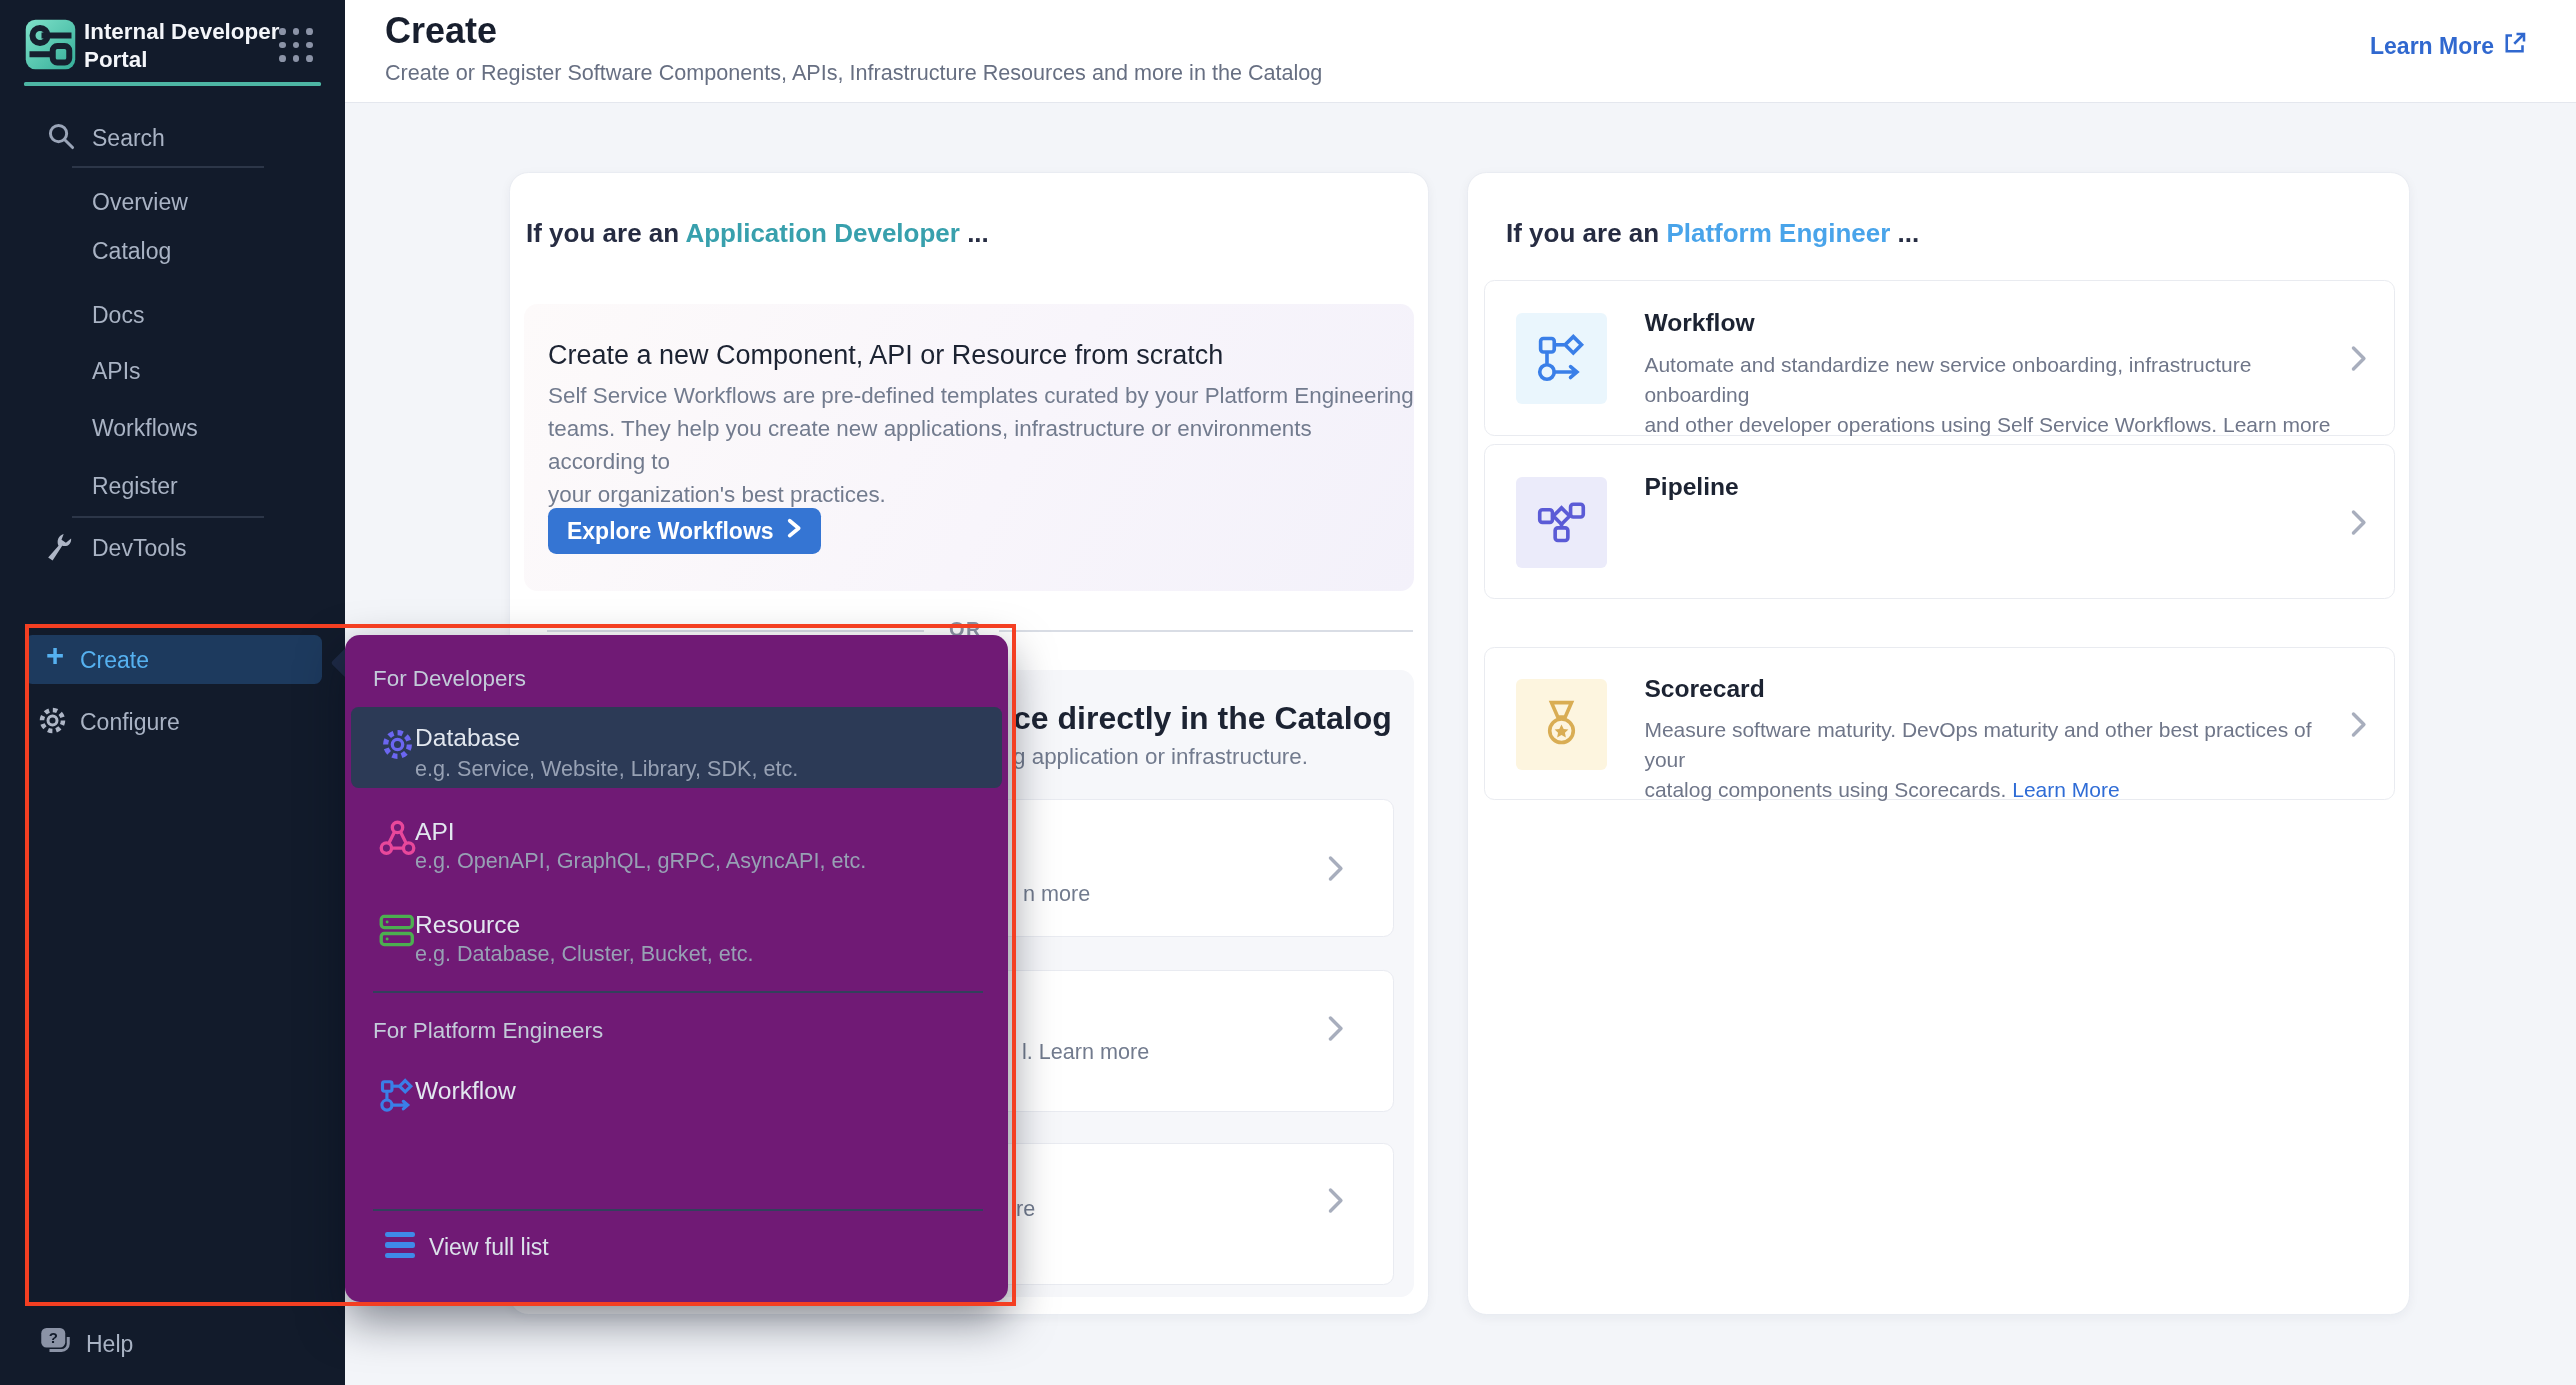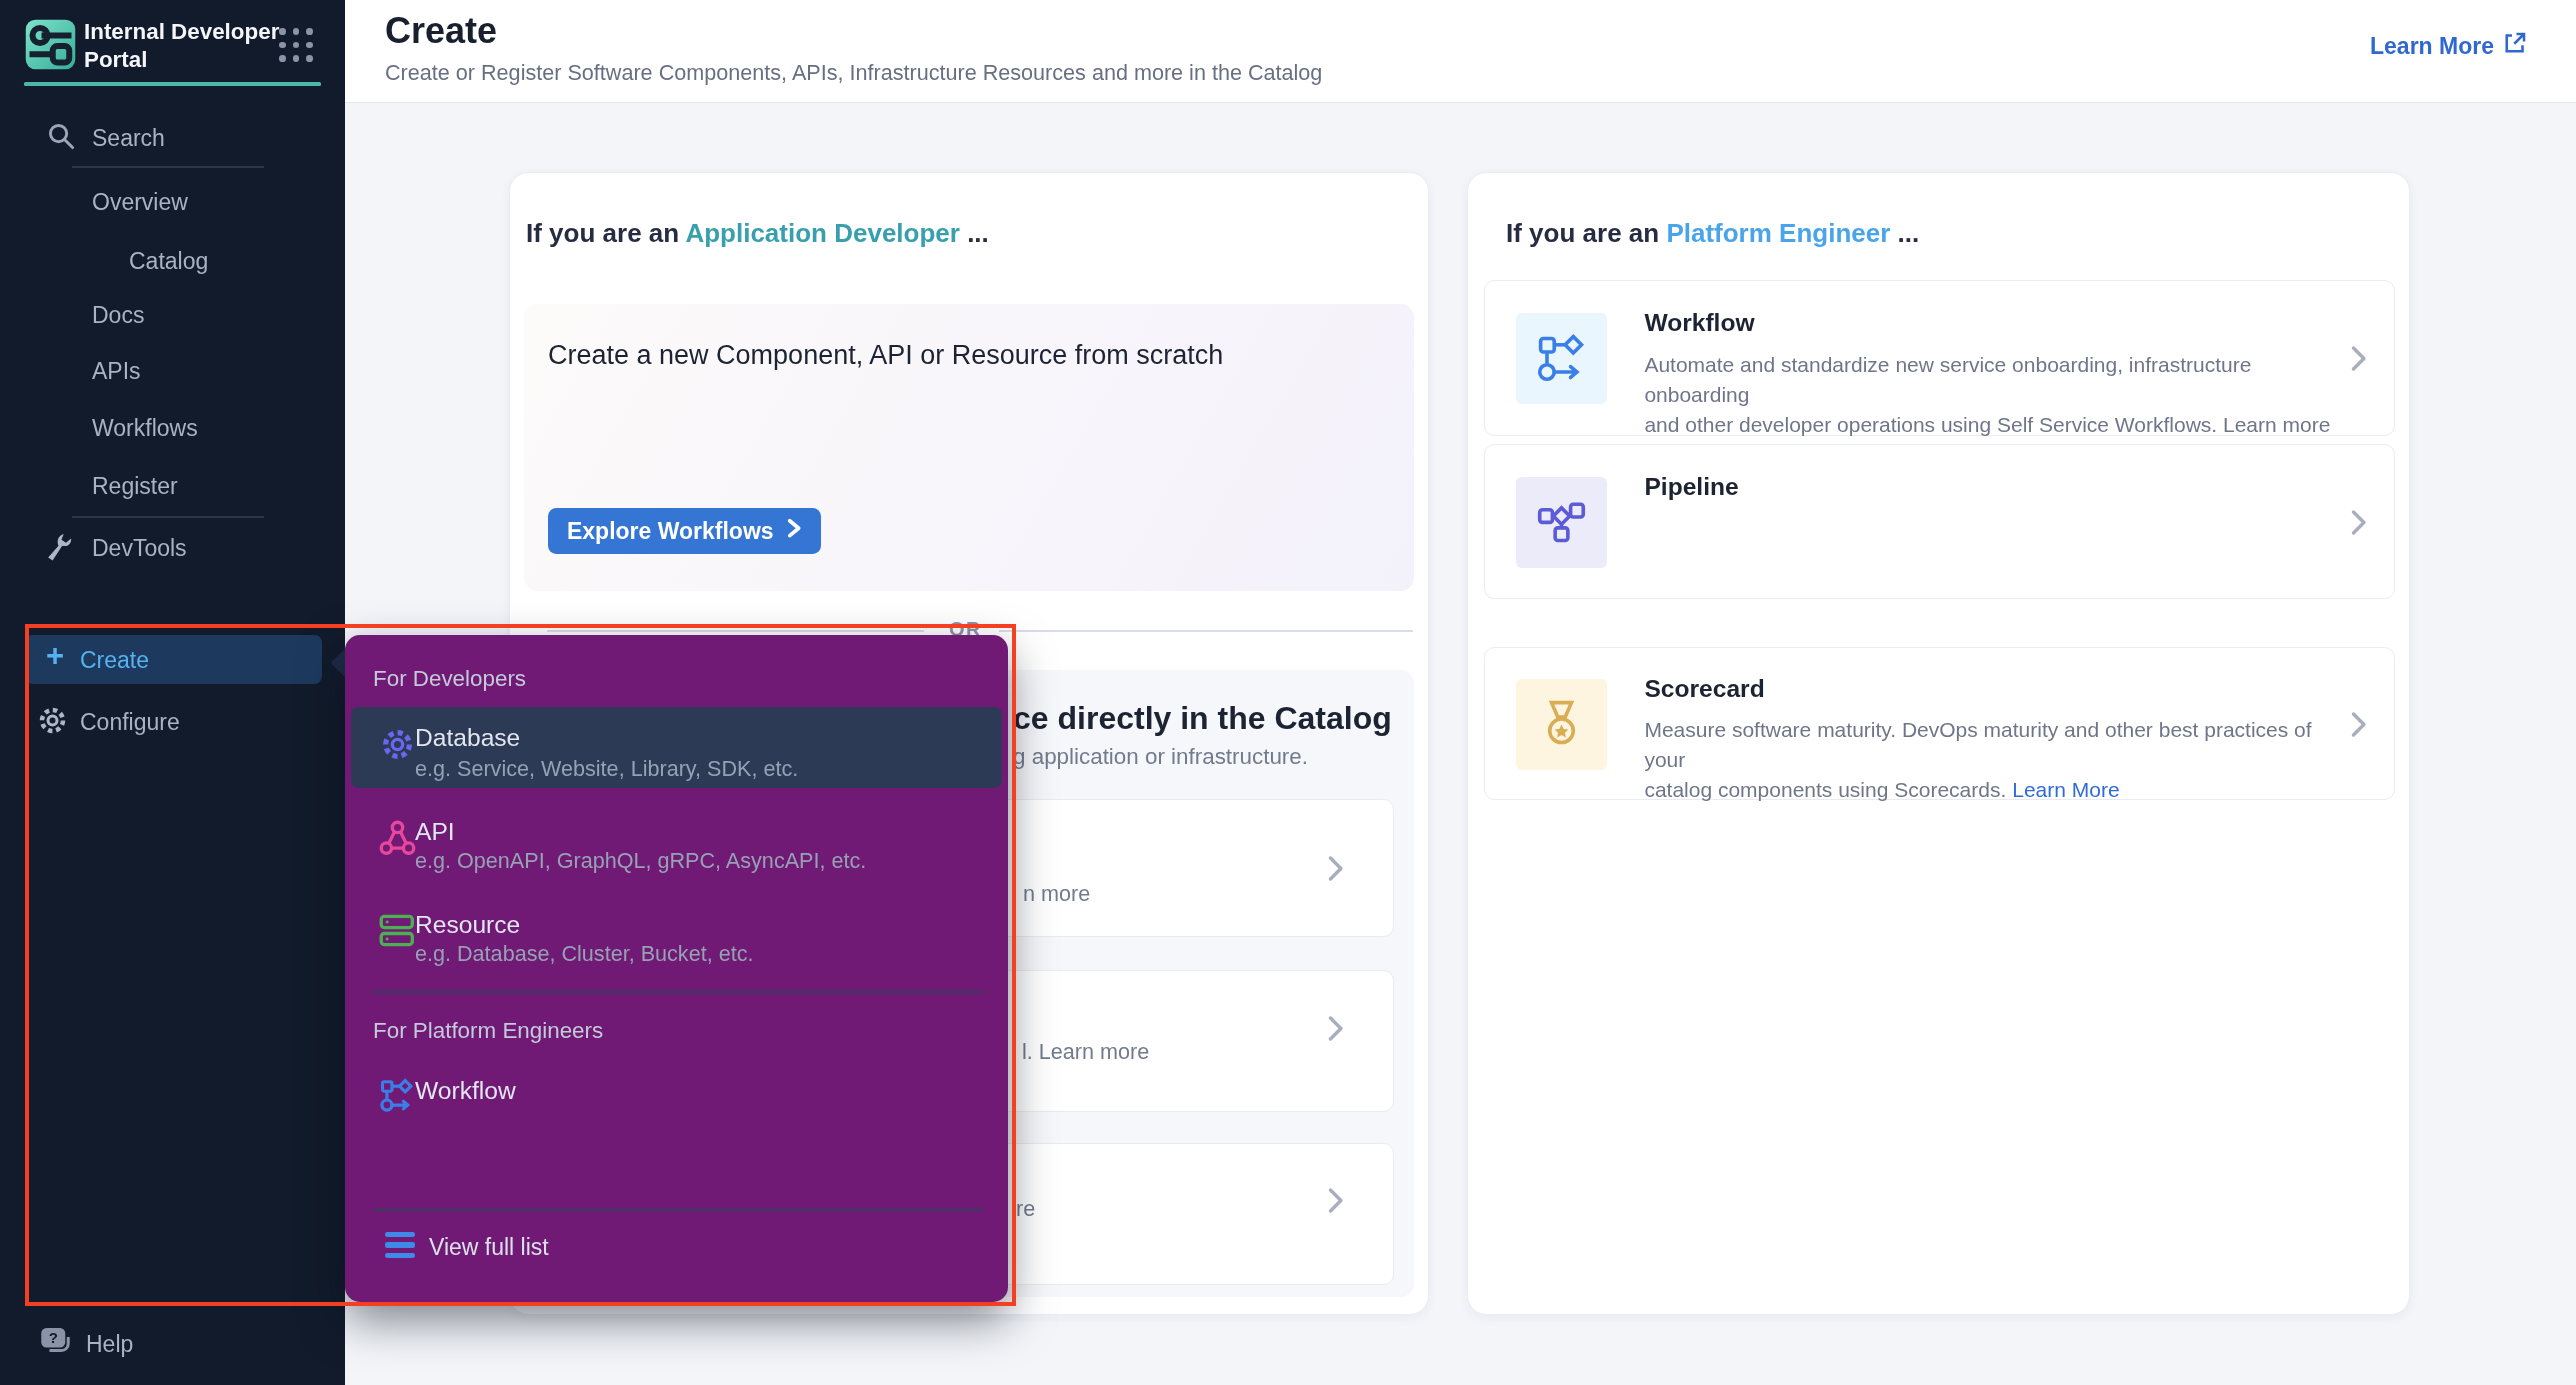--- a/index.html
+++ b/index.html
@@ -109,21 +109,21 @@
     <span class="abs" style="left:46px;top:121px;">
       <svg width="31" height="31" viewBox="0 0 42 42">
           <circle cx="17" cy="17" r="11" fill="none" stroke="#9aa5b8" stroke-width="4"></circle>
           <line x1="25" y1="25" x2="36" y2="36" stroke="#9aa5b8" stroke-width="4" stroke-linecap="round"></line>
         </svg>
     </span>
     <div class="abs side-item" style="left:92px;top:125px;">Search</div>
     <div class="abs side-rule" style="top:166px;"></div>
 
     <div class="abs side-item" style="left:92px;top:189px;">Overview</div>
-    <div class="abs side-item" style="left:92px;top:248px;margin-left:37px;">Catalog</div>
+    <div class="abs side-item" style="left:92px;top:238px;">Catalog</div>
     <div class="abs side-item" style="left:92px;top:302px;">Docs</div>
     <div class="abs side-item" style="left:92px;top:358px;">APIs</div>
     <div class="abs side-item" style="left:92px;top:415px;">Workflows</div>
     <div class="abs side-item" style="left:92px;top:473px;">Register</div>
     <div class="abs side-rule" style="top:516px;"></div>
 
     <span class="abs" style="left:43px;top:531px;">
       <svg width="34" height="34" viewBox="0 0 46 46">
           <path d="M7 36 L21 20 C18 13 21 6 28 4 L25 12 L31 16 L38 10 C39 17 33 22 26 20 L13 40 Z" fill="#aeb6c6"></path>
         </svg>
@@ -167,20 +167,23 @@
     </div>
   </div>
 
   <div id="card-dev" class="abs card"></div>
   <div class="abs card-h" style="left:526px;top:218px;">
     <span>If you are an </span><span class="acc-teal">Application Developer</span><span> ...</span>
   </div>
 
   <div id="scratch" class="abs">
     <div id="scratch-title" class="abs">Create a new Component, API or Resource from scratch</div>
+    <div id="scratch-body" class="abs">Self Service Workflows are pre-defined templates curated by your Platform Engineering
+teams. They help you create new applications, infrastructure or environments according to
+your organization's best practices.</div>
     <div id="explore-btn" class="abs">
       <span>Explore Workflows</span>
       <span>
         <svg width="16.4" height="22.4" viewBox="0 0 22 30">
             <polyline points="5,5 17,15 5,25" fill="none" stroke="#fff" stroke-width="5" stroke-linecap="round" stroke-linejoin="round"></polyline>
           </svg>
       </span>
     </div>
   </div>
 

